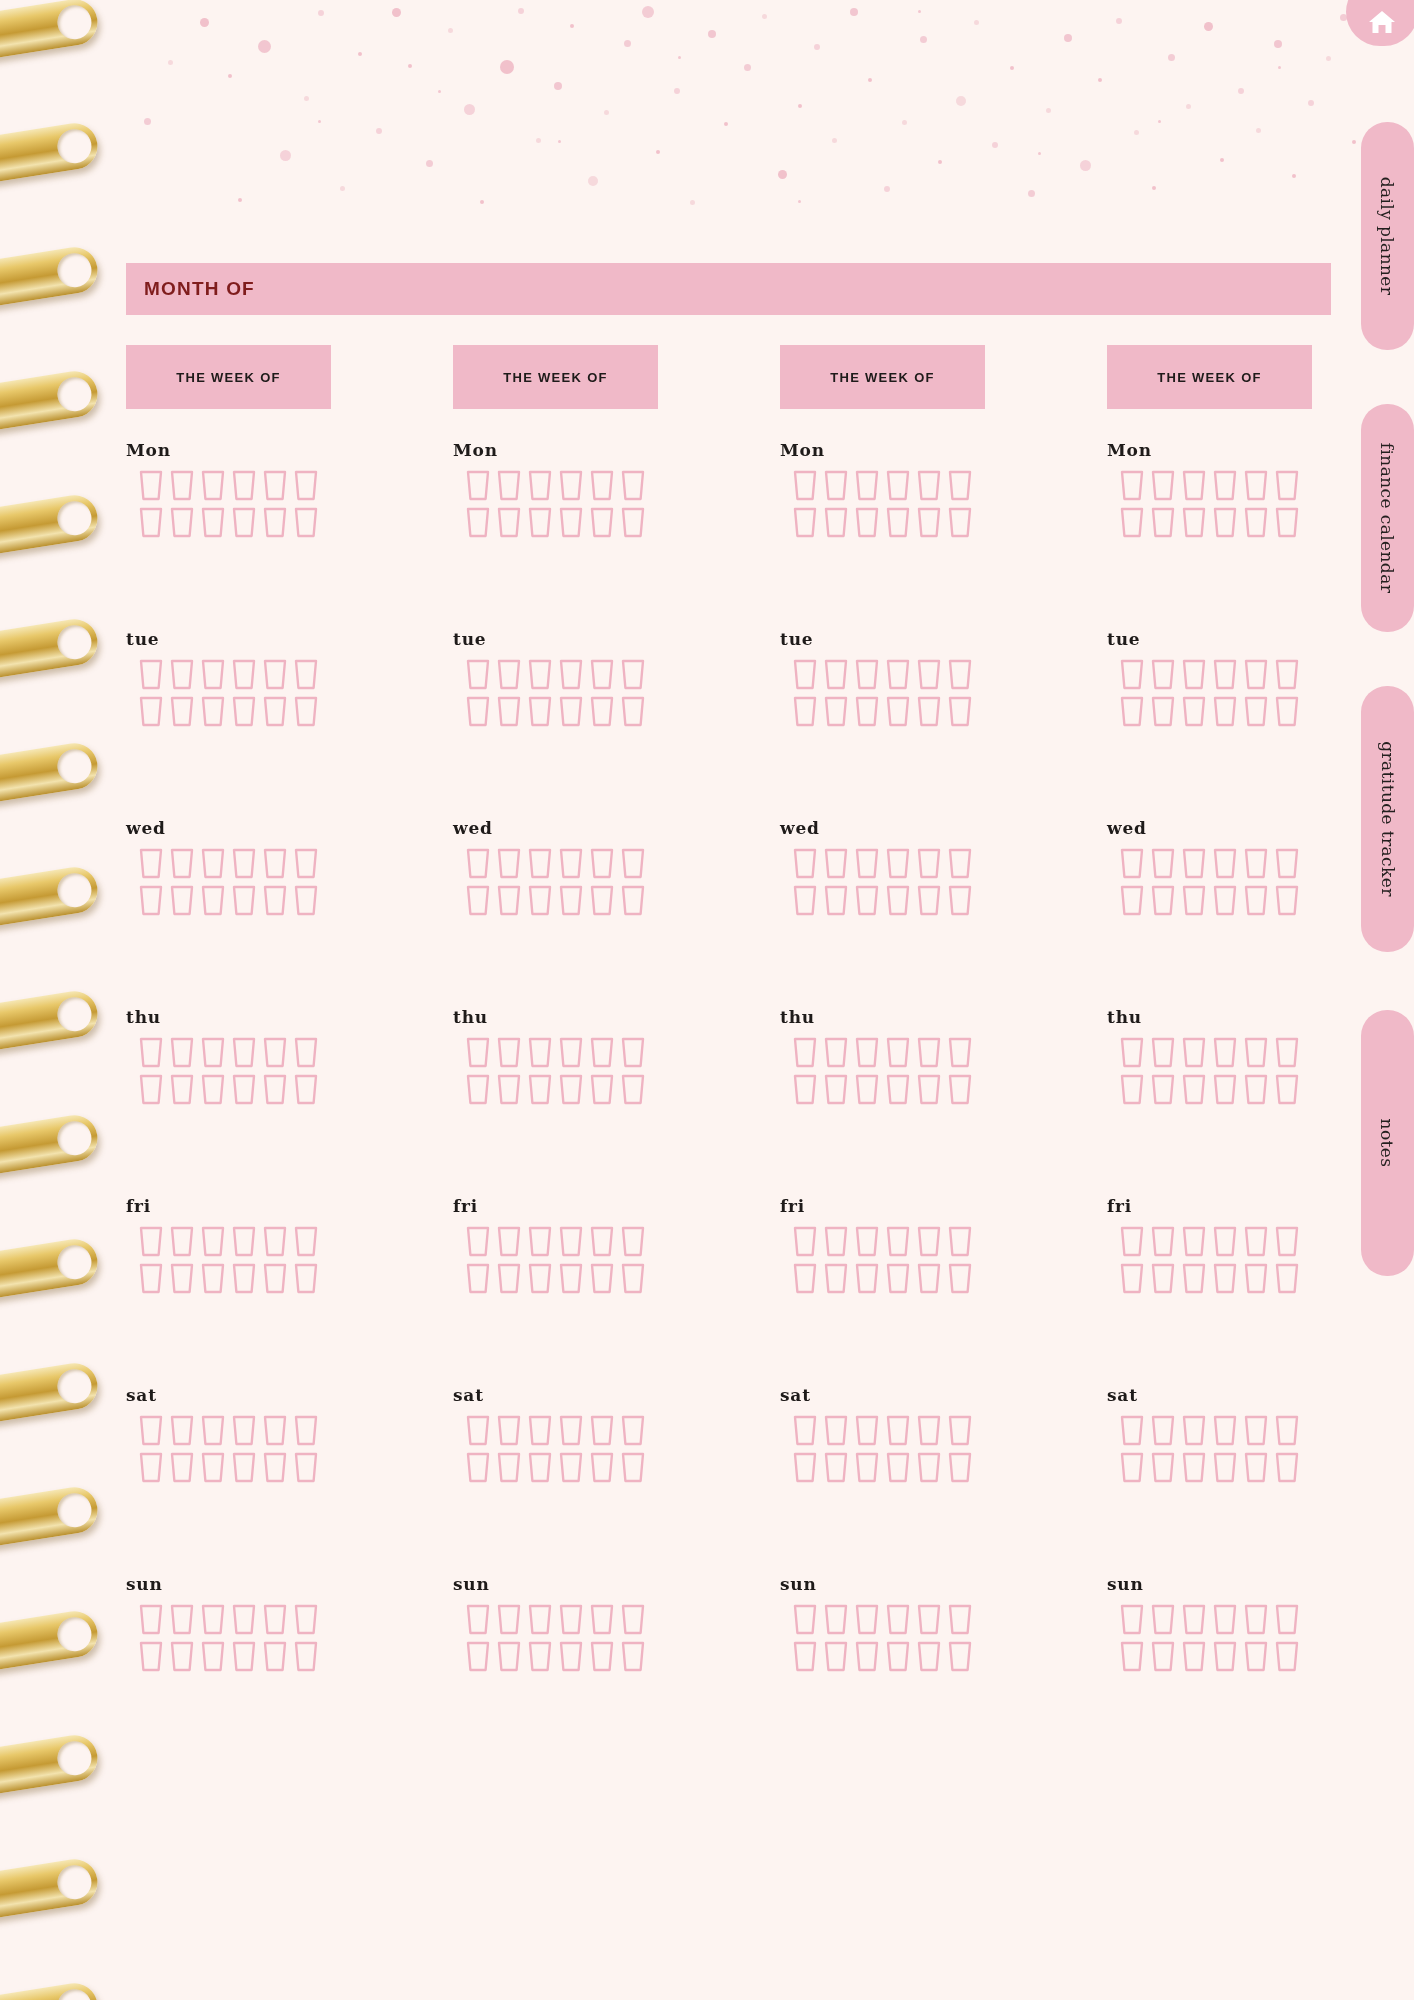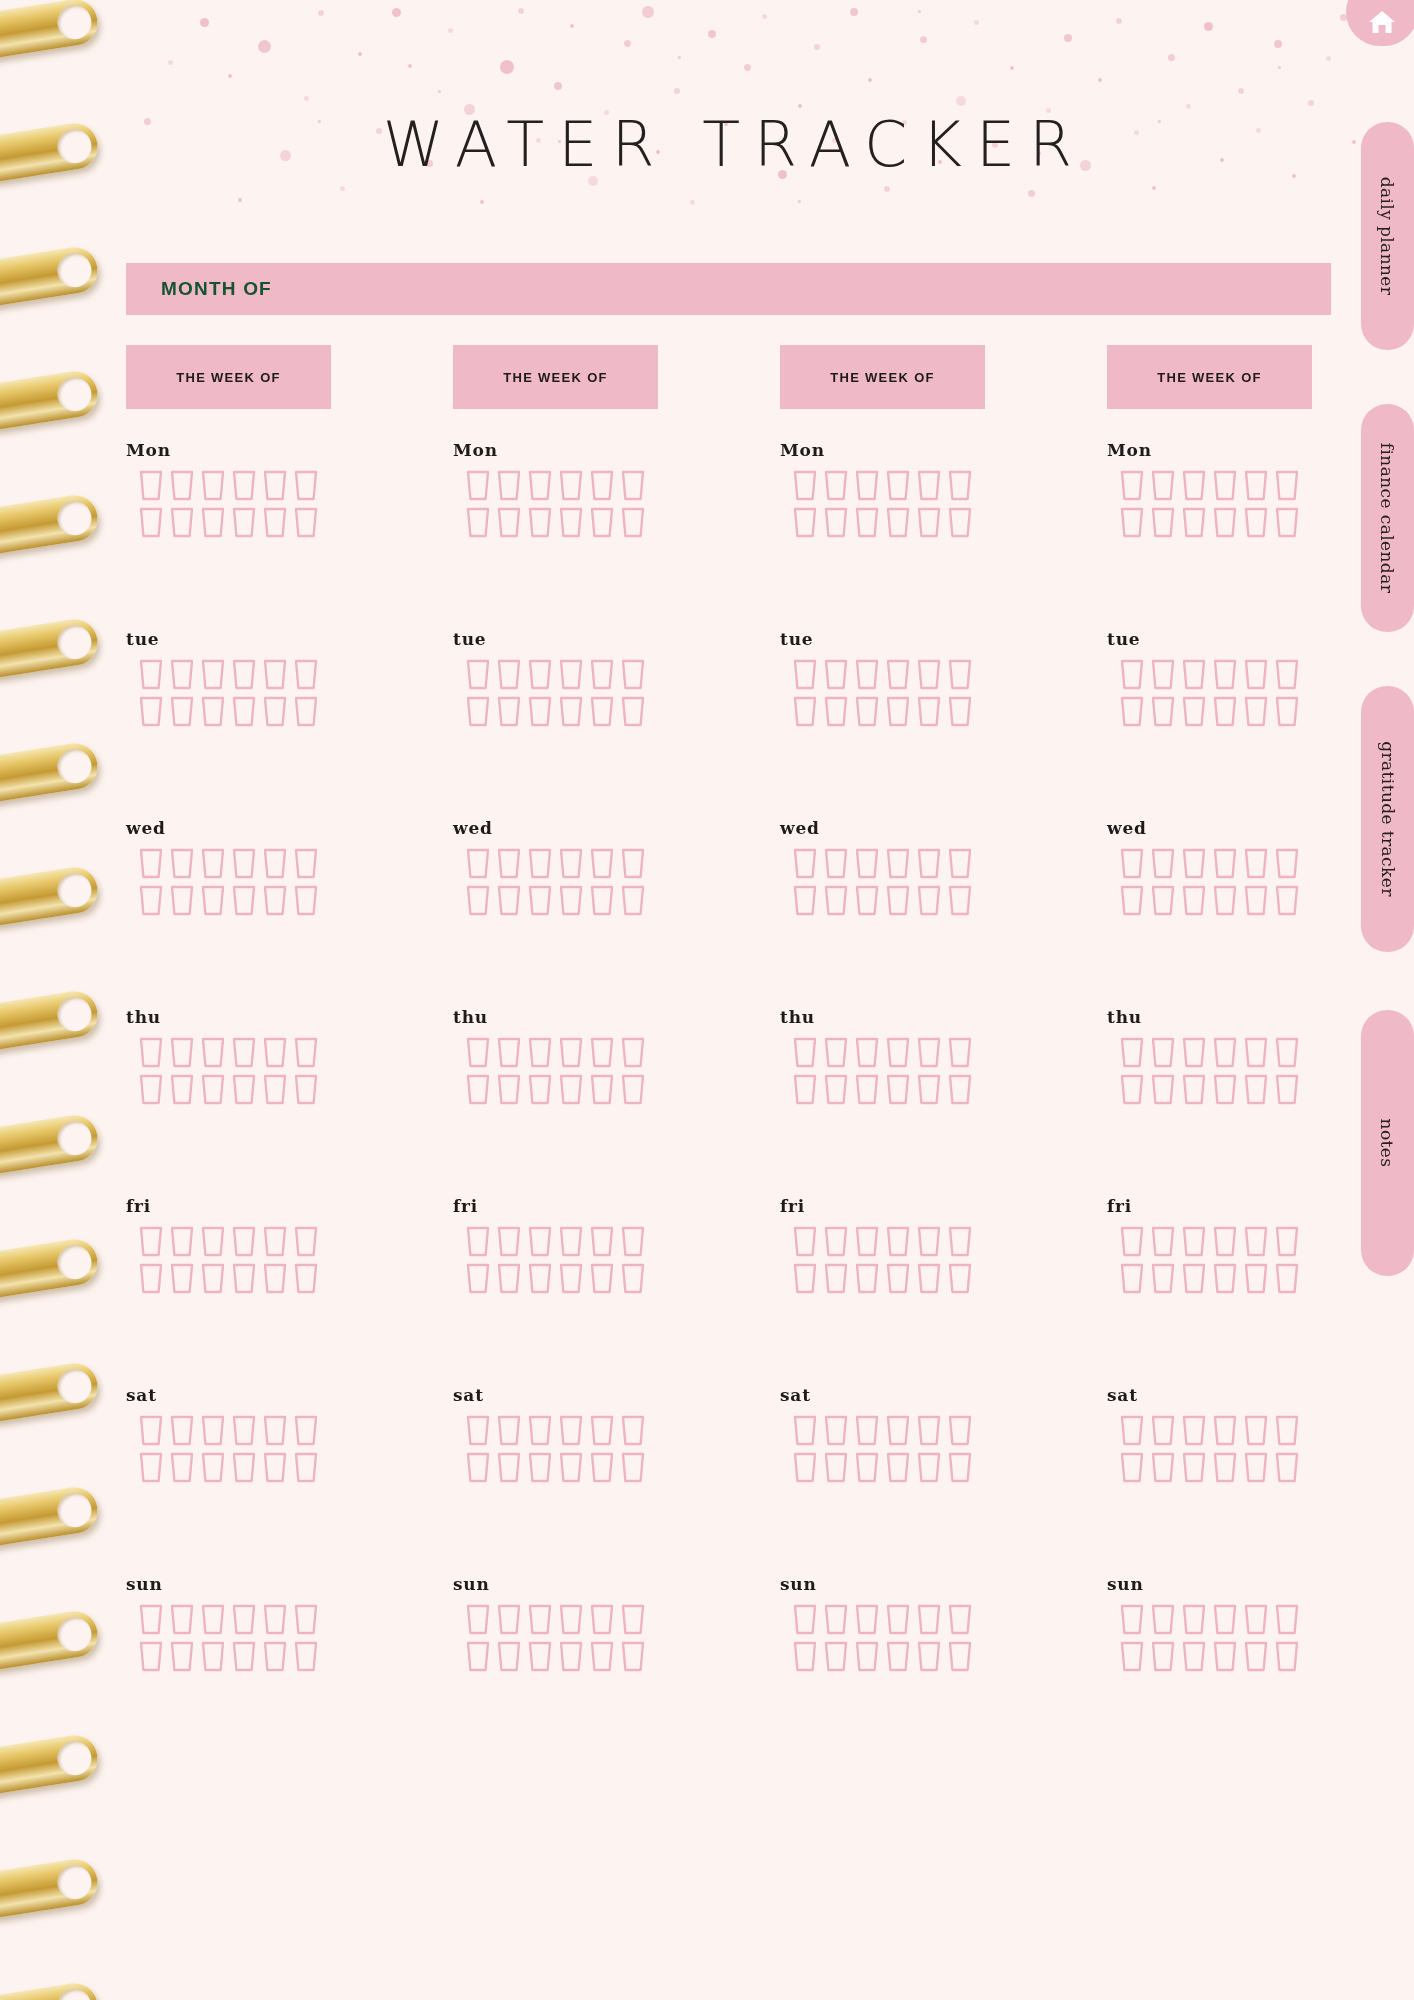--- a/index.html
+++ b/index.html
@@ -96,25 +96,25 @@
     position: absolute;
     left: 18px;
     top: 263px;
     width: 1205px;
     height: 52px;
     background: #f0b9c8;
     display: flex;
     align-items: center;
   }
   #month-label {
-    padding-left: 35px;
+    padding-left: 18px;
     font-size: 19px;
     font-weight: bold;
     letter-spacing: 1.2px;
-    color: #14532d;
+    color: #7f1d1d;
   }
 
   
   #columns {
     position: absolute;
     left: 18px;
     top: 345px;
     width: 1205px;
   }
   .week-col {
@@ -288,21 +288,20 @@
         <div class="dot" style="left: 330px; top: 90px; width: 3px; height: 3px; opacity: 0.75;"></div>
         <div class="dot" style="left: 450px; top: 140px; width: 3px; height: 3px; opacity: 0.75;"></div>
         <div class="dot" style="left: 570px; top: 56px; width: 3px; height: 3px; opacity: 0.75;"></div>
         <div class="dot" style="left: 690px; top: 200px; width: 3px; height: 3px; opacity: 0.75;"></div>
         <div class="dot" style="left: 810px; top: 10px; width: 3px; height: 3px; opacity: 0.75;"></div>
         <div class="dot" style="left: 930px; top: 152px; width: 3px; height: 3px; opacity: 0.75;"></div>
         <div class="dot" style="left: 1050px; top: 120px; width: 3px; height: 3px; opacity: 0.75;"></div>
         <div class="dot" style="left: 1170px; top: 66px; width: 3px; height: 3px; opacity: 0.75;"></div>
       </div>
 
-    <div id="title">WATER TRACKER</div>
 
     <div id="month-bar">
       <div id="month-label">MONTH OF</div>
     </div>
 
     <div id="columns">
         <div class="week-col" style="left: 0px;">
           <div class="week-head">THE WEEK OF</div>
           <div class="day-block" style="top: 95px;">
             <div class="day-name">Mon</div>

